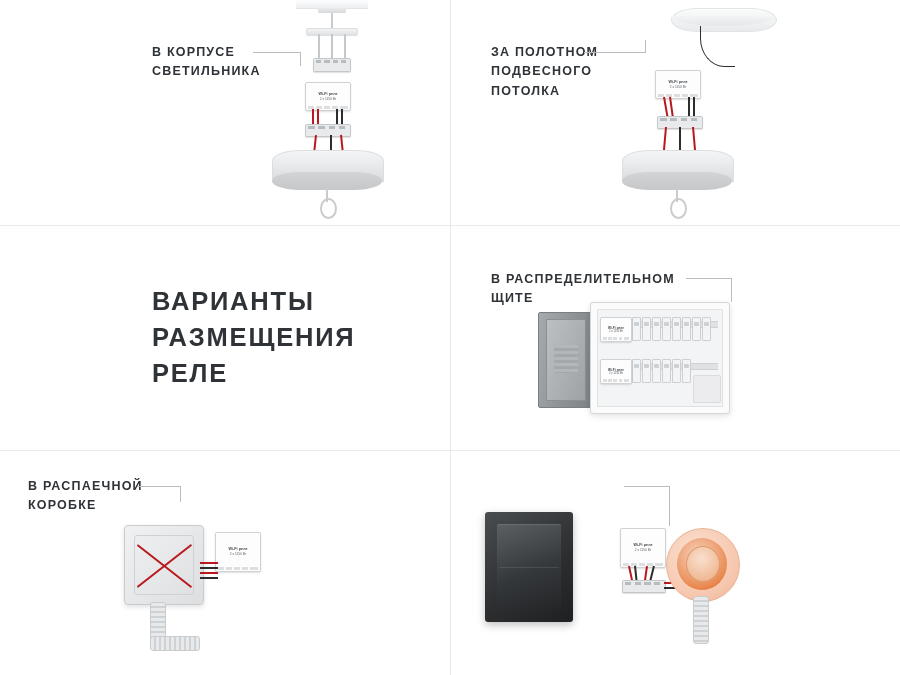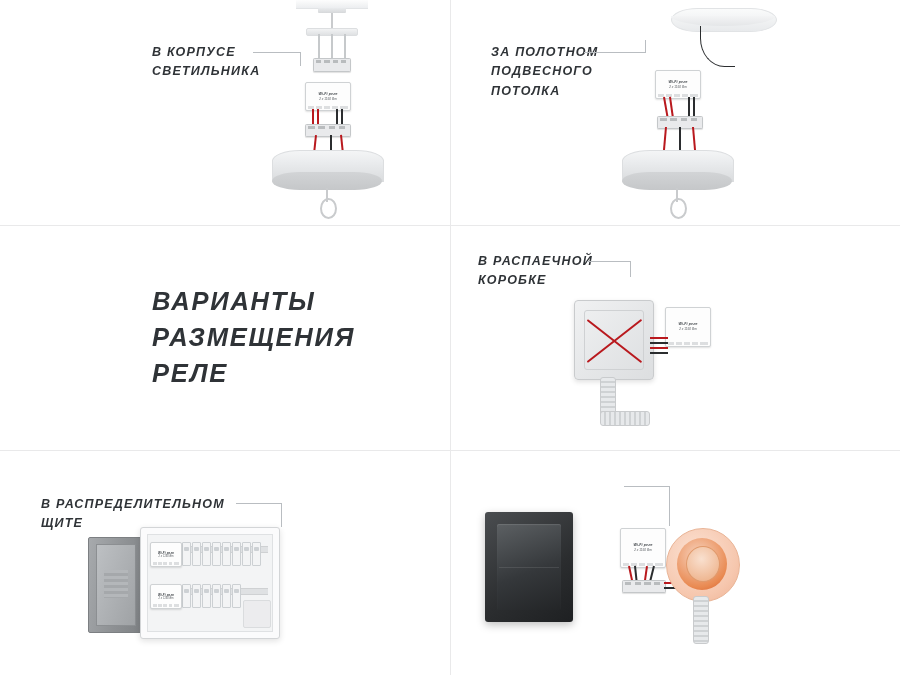--- a/index.html
+++ b/index.html
@@ -11,21 +11,20 @@
   body {
     font-family: "Liberation Sans", sans-serif;
     -webkit-font-smoothing: antialiased;
   }
   #page {
     position: relative;
     width: 900px;
     height: 675px;
     background: #ffffff;
     overflow: hidden;
-    font-style: italic;
   }
   
   .grid {
     position: absolute;
     inset: 0;
     display: grid;
     grid-template-columns: 1fr 1fr;
     grid-template-rows: 1fr 1fr 1fr;
   }
   .cell {
@@ -375,20 +374,70 @@
 ПОДВЕСНОГО
 ПОТОЛКА</div>
       <div class="leader" style="left:134px;top:52px;width:62px;"></div>
       <div class="shape" style="left:195px;top:40px;width:1px;height:13px;background:#b9bdc1;"></div>
     </div>
 
     <div class="cell"></div>
 
     <div class="cell">
 
+      <div class="panel-door shape" style="left:88px;top:87px;width:54px;height:94px;border-radius:2px;"></div>
+      <div class="shape" style="left:96px;top:94px;width:38px;height:80px;background:linear-gradient(110deg,#bdc0c3,#9fa2a5);border:1px solid #8c8f92;"></div>
+      <div class="shape" style="left:104px;top:120px;width:24px;height:28px;background:repeating-linear-gradient(180deg,#b4b7ba 0 3px,#a5a8ab 3px 6px);"></div>
+
+      <div class="panel-body shape" style="left:140px;top:77px;width:138px;height:110px;border-radius:3px;"></div>
+      <div class="shape" style="left:147px;top:84px;width:124px;height:96px;background:#f3f4f5;border:1px solid #dfe1e3;"></div>
+
+      <div class="din-rail shape" style="left:150px;top:96px;width:118px;height:5px;"></div>
+      <div class="breakers" style="left:182px;top:92px;">
+        <div class="breaker" style="height:22px;"></div>
+        <div class="breaker" style="height:22px;"></div>
+        <div class="breaker" style="height:22px;"></div>
+        <div class="breaker" style="height:22px;"></div>
+        <div class="breaker" style="height:22px;"></div>
+        <div class="breaker" style="height:22px;"></div>
+        <div class="breaker" style="height:22px;"></div>
+        <div class="breaker" style="height:22px;"></div>
+      </div>
+
+      <div class="relay" style="left:150px;top:92px;width:30px;height:23px;">
+        <div class="t1" style="font-size:3px;">Wi-Fi реле</div>
+        <div class="t2" style="font-size:2.7px;">2 х 1150 Вт</div>
+        <div class="pad"></div>
+      </div>
+
+      <div class="din-rail shape" style="left:150px;top:138px;width:118px;height:5px;"></div>
+      <div class="breakers" style="left:182px;top:134px;">
+        <div class="breaker" style="height:22px;"></div>
+        <div class="breaker" style="height:22px;"></div>
+        <div class="breaker" style="height:22px;"></div>
+        <div class="breaker" style="height:22px;"></div>
+        <div class="breaker" style="height:22px;"></div>
+        <div class="breaker" style="height:22px;"></div>
+      </div>
+      <div class="relay" style="left:150px;top:134px;width:30px;height:23px;">
+        <div class="t1" style="font-size:3px;">Wi-Fi реле</div>
+        <div class="t2" style="font-size:2.7px;">2 х 1150 Вт</div>
+        <div class="pad"></div>
+      </div>
+
+      <div class="shape" style="left:243px;top:150px;width:26px;height:26px;background:#ececee;border:1px solid #dadcde;border-radius:2px;"></div>
+
+      <div class="caption" style="left:41px;top:45px;">В РАСПРЕДЕЛИТЕЛЬНОМ
+ЩИТЕ</div>
+      <div class="leader" style="left:236px;top:53px;width:46px;"></div>
+      <div class="shape" style="left:281px;top:53px;width:1px;height:24px;background:#b9bdc1;"></div>
+    </div>
+
+    <div class="cell">
+
       <div class="jbox shape" style="left:124px;top:75px;width:78px;height:78px;">
         <div class="lens"></div>
         <div class="cross-a"></div>
         <div class="cross-b"></div>
       </div>
 
       <div class="conduit shape" style="left:150px;top:152px;width:14px;height:42px;"></div>
       <div class="conduit horiz shape" style="left:150px;top:186px;width:48px;height:13px;"></div>
 
       <div class="relay" style="left:215px;top:82px;width:44px;height:38px;">
@@ -403,70 +452,20 @@
       <div class="shape" style="left:200px;top:127px;width:18px;height:1.6px;background:#2b2d2f;"></div>
 
       <div class="caption" style="left:28px;top:27px;">В РАСПАЕЧНОЙ
 КОРОБКЕ</div>
       <div class="leader" style="left:137px;top:36px;width:44px;"></div>
       <div class="shape" style="left:180px;top:36px;width:1px;height:16px;background:#b9bdc1;"></div>
     </div>
 
     <div class="cell">
 
-      <div class="panel-door shape" style="left:88px;top:87px;width:54px;height:94px;border-radius:2px;"></div>
-      <div class="shape" style="left:96px;top:94px;width:38px;height:80px;background:linear-gradient(110deg,#bdc0c3,#9fa2a5);border:1px solid #8c8f92;"></div>
-      <div class="shape" style="left:104px;top:120px;width:24px;height:28px;background:repeating-linear-gradient(180deg,#b4b7ba 0 3px,#a5a8ab 3px 6px);"></div>
-
-      <div class="panel-body shape" style="left:140px;top:77px;width:138px;height:110px;border-radius:3px;"></div>
-      <div class="shape" style="left:147px;top:84px;width:124px;height:96px;background:#f3f4f5;border:1px solid #dfe1e3;"></div>
-
-      <div class="din-rail shape" style="left:150px;top:96px;width:118px;height:5px;"></div>
-      <div class="breakers" style="left:182px;top:92px;">
-        <div class="breaker" style="height:22px;"></div>
-        <div class="breaker" style="height:22px;"></div>
-        <div class="breaker" style="height:22px;"></div>
-        <div class="breaker" style="height:22px;"></div>
-        <div class="breaker" style="height:22px;"></div>
-        <div class="breaker" style="height:22px;"></div>
-        <div class="breaker" style="height:22px;"></div>
-        <div class="breaker" style="height:22px;"></div>
-      </div>
-
-      <div class="relay" style="left:150px;top:92px;width:30px;height:23px;">
-        <div class="t1" style="font-size:3px;">Wi-Fi реле</div>
-        <div class="t2" style="font-size:2.7px;">2 х 1150 Вт</div>
-        <div class="pad"></div>
-      </div>
-
-      <div class="din-rail shape" style="left:150px;top:138px;width:118px;height:5px;"></div>
-      <div class="breakers" style="left:182px;top:134px;">
-        <div class="breaker" style="height:22px;"></div>
-        <div class="breaker" style="height:22px;"></div>
-        <div class="breaker" style="height:22px;"></div>
-        <div class="breaker" style="height:22px;"></div>
-        <div class="breaker" style="height:22px;"></div>
-        <div class="breaker" style="height:22px;"></div>
-      </div>
-      <div class="relay" style="left:150px;top:134px;width:30px;height:23px;">
-        <div class="t1" style="font-size:3px;">Wi-Fi реле</div>
-        <div class="t2" style="font-size:2.7px;">2 х 1150 Вт</div>
-        <div class="pad"></div>
-      </div>
-
-      <div class="shape" style="left:243px;top:150px;width:26px;height:26px;background:#ececee;border:1px solid #dadcde;border-radius:2px;"></div>
-
-      <div class="caption" style="left:41px;top:45px;">В РАСПРЕДЕЛИТЕЛЬНОМ
-ЩИТЕ</div>
-      <div class="leader" style="left:236px;top:53px;width:46px;"></div>
-      <div class="shape" style="left:281px;top:53px;width:1px;height:24px;background:#b9bdc1;"></div>
-    </div>
-
-    <div class="cell">
-
       <div class="switch-frame shape" style="left:35px;top:62px;width:88px;height:110px;">
         <div class="switch-key" style="left:12px;top:12px;width:64px;height:86px;"></div>
         <div class="switch-split" style="left:14px;top:55px;width:60px;"></div>
       </div>
 
       <div class="relay" style="left:170px;top:78px;width:44px;height:38px;">
         <div class="t1">Wi-Fi реле</div>
         <div class="t2">2 х 1150 Вт</div>
         <div class="pad"></div>
       </div>

